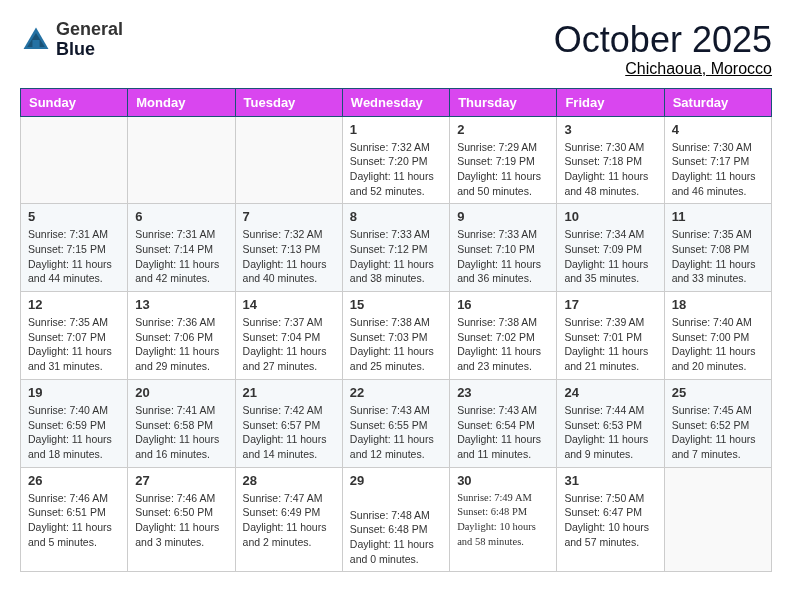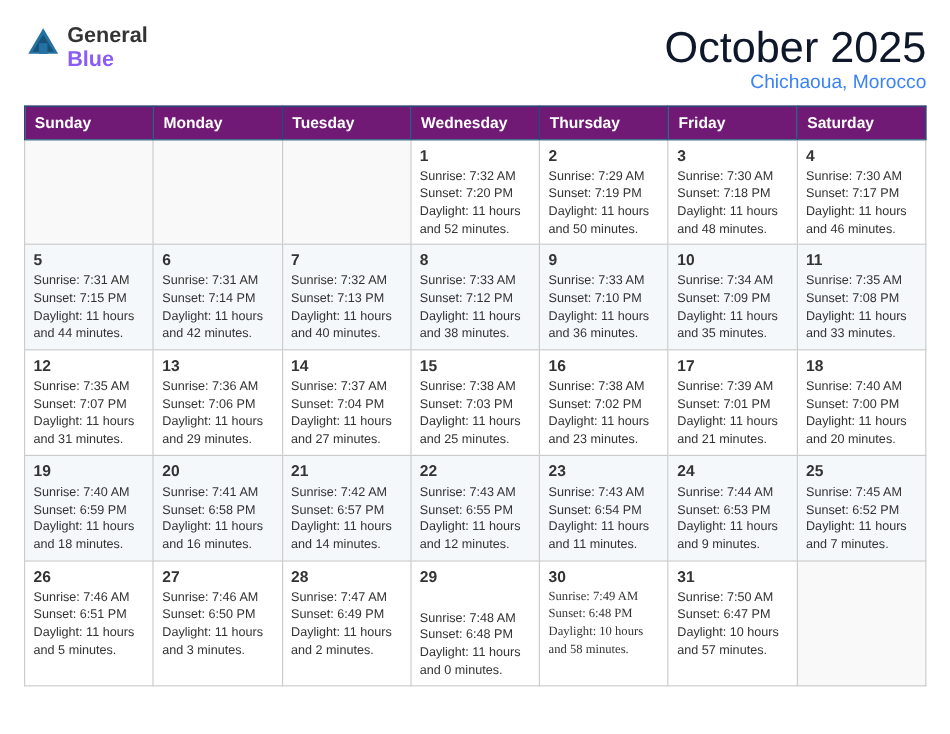--- a/index.html
+++ b/index.html
@@ -11,53 +11,55 @@
       padding: 20px;
     }
     .header {
       display: flex;
       justify-content: space-between;
       align-items: flex-start;
       margin-bottom: 10px;
     }
     .logo {
       display: flex;
+      align-items: center;
       gap: 4px;
     }
     .logo-text {
       font-size: 18px;
       font-weight: bold;
       line-height: 1.1;
     }
     .logo-general { color: #333; }
-    .logo-blue { color: #8b5cf6; }
+    .logo-blue { color: #0f172a; }
     .logo-icon {
       width: 32px;
       height: 32px;
     }
     .title-block {
       text-align: right;
     }
     .month-title {
       font-size: 36px;
       font-weight: normal;
       color: #0f172a;
       line-height: 1.1;
     }
     .location {
       font-size: 16px;
-      color: #3b82f6;
+      color: #000000;
+      text-decoration: underline;
     }
     .calendar {
       width: 100%;
       border-collapse: collapse;
       border: 1px solid #ccc;
     }
     .calendar th {
-      background-color: #701a75;
+      background-color: #d946ef;
       color: #fff;
       text-align: left;
       padding: 6px 8px;
       font-size: 13px;
       font-weight: bold;
       border: 1px solid #1a5276;
     }
     .calendar td {
       vertical-align: top;
       padding: 5px 7px;

